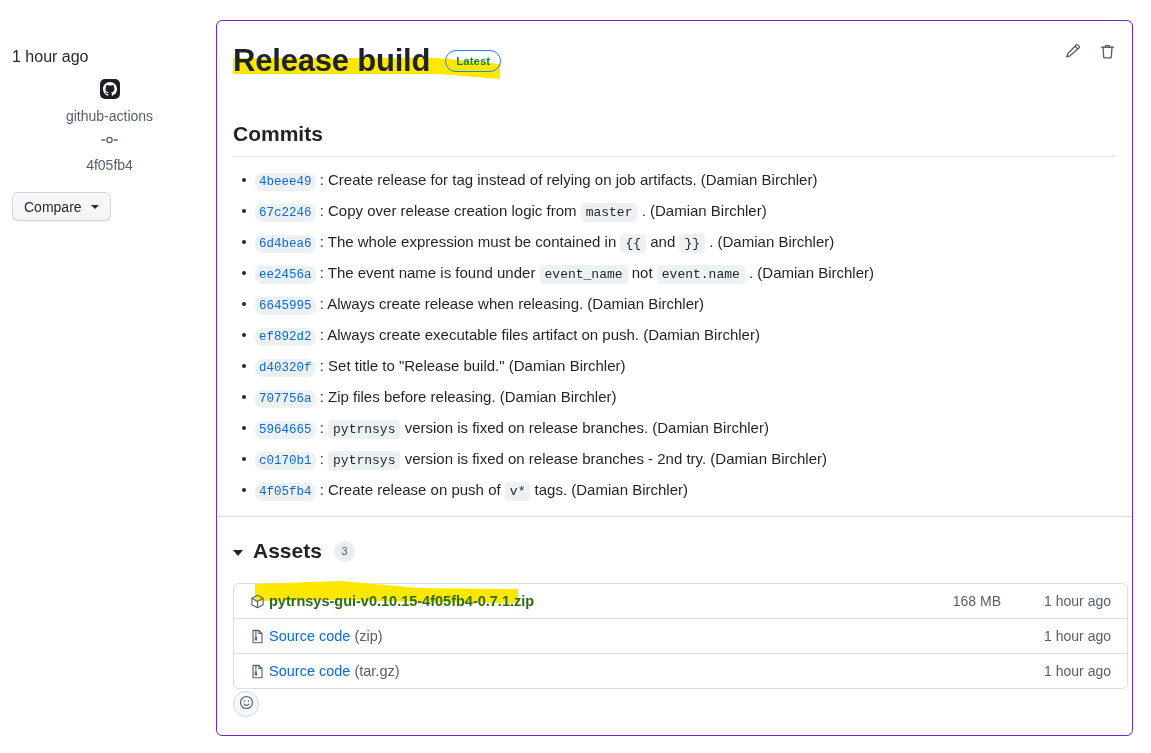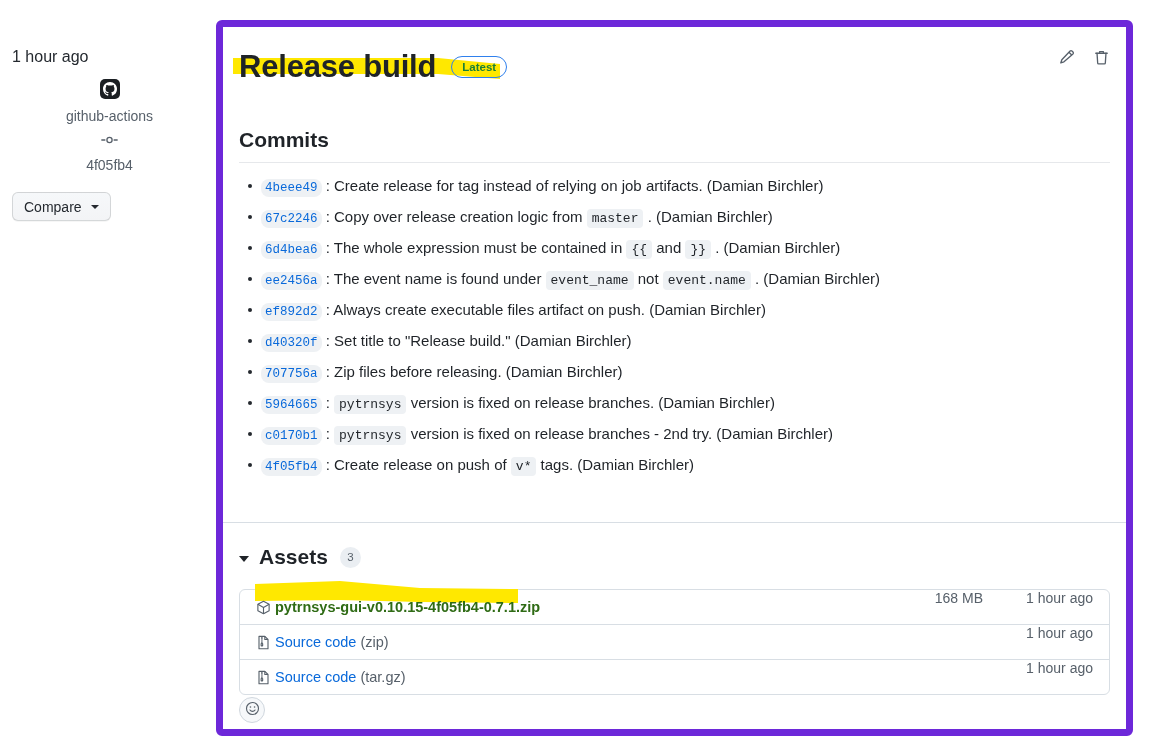--- a/index.html
+++ b/index.html
@@ -82,21 +82,21 @@
     border-top: 4px solid #24292f;
   }
 
   
   .card {
     position: absolute;
     left: 216px;
     top: 20px;
     width: 917px;
     height: 716px;
-    border: 7px solid #6d28d9;
+    border: 1px solid #6d28d9;
     border-radius: 6px;
     background: #ffffff;
     box-sizing: border-box;
   }
   .card-body {
     position: relative;
     padding: 20px 16px 0 16px;
   }
   .title-row {
     display: flex;
@@ -194,21 +194,21 @@
   
   .assets-sep {
     position: absolute;
     left: 0; right: 0;
     top: 495px;
     border-top: 1px solid #d8dee4;
   }
   .assets-wrap {
     position: absolute;
     left: 16px;
-    right: 16px;
+    right: 4px;
     top: 516px;
   }
   .assets-head {
     display: flex;
     align-items: center;
     gap: 10px;
   }
   .tri {
     width: 0; height: 0;
     border-left: 5px solid transparent;
@@ -236,20 +236,21 @@
     margin-left: 2px;
   }
   .assets-box {
     margin-top: 18px;
     border: 1px solid #d8dee4;
     border-radius: 6px;
     overflow: hidden;
   }
   .asset-row {
     display: flex;
+    align-items: center;
     height: 34px;
     padding: 0 16px;
     border-bottom: 1px solid #d8dee4;
     position: relative;
   }
   .asset-row:last-child { border-bottom: 0; }
   .asset-name {
     display: flex;
     align-items: center;
     gap: 4px;
@@ -365,20 +366,21 @@
       </div>
 
       <h2 class="commits-heading">Commits</h2>
       <hr class="hr">
 
       <ul class="commits" id="commits-list">
           <li><span class="sha">4beee49</span><span> : </span><span>Create release for tag instead of relying on job artifacts. (Damian Birchler)</span></li>
           <li><span class="sha">67c2246</span><span> : </span><span>Copy over release creation logic from</span> <code class="inline">master</code> <span>. (Damian Birchler)</span></li>
           <li><span class="sha">6d4bea6</span><span> : </span><span>The whole expression must be contained in</span> <code class="inline">{{</code> <span>and</span> <code class="inline">}}</code> <span>. (Damian Birchler)</span></li>
           <li><span class="sha">ee2456a</span><span> : </span><span>The event name is found under</span> <code class="inline">event_name</code> <span>not</span> <code class="inline">event.name</code> <span>. (Damian Birchler)</span></li>
+          <li><span class="sha">6645995</span><span> : </span><span>Always create release when releasing. (Damian Birchler)</span></li>
           <li><span class="sha">ef892d2</span><span> : </span><span>Always create executable files artifact on push. (Damian Birchler)</span></li>
           <li><span class="sha">d40320f</span><span> : </span><span>Set title to "Release build." (Damian Birchler)</span></li>
           <li><span class="sha">707756a</span><span> : </span><span>Zip files before releasing. (Damian Birchler)</span></li>
           <li><span class="sha">5964665</span><span> : </span><code class="inline">pytrnsys</code> <span>version is fixed on release branches. (Damian Birchler)</span></li>
           <li><span class="sha">c0170b1</span><span> : </span><code class="inline">pytrnsys</code> <span>version is fixed on release branches - 2nd try. (Damian Birchler)</span></li>
           <li><span class="sha">4f05fb4</span><span> : </span><span>Create release on push of</span> <code class="inline">v*</code> <span>tags. (Damian Birchler)</span></li>
         </ul>
     </div>
 
     <div class="assets-sep"></div>

